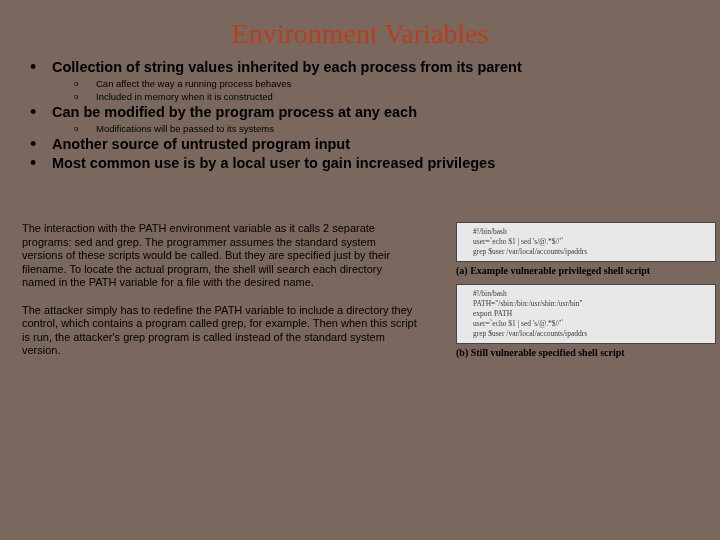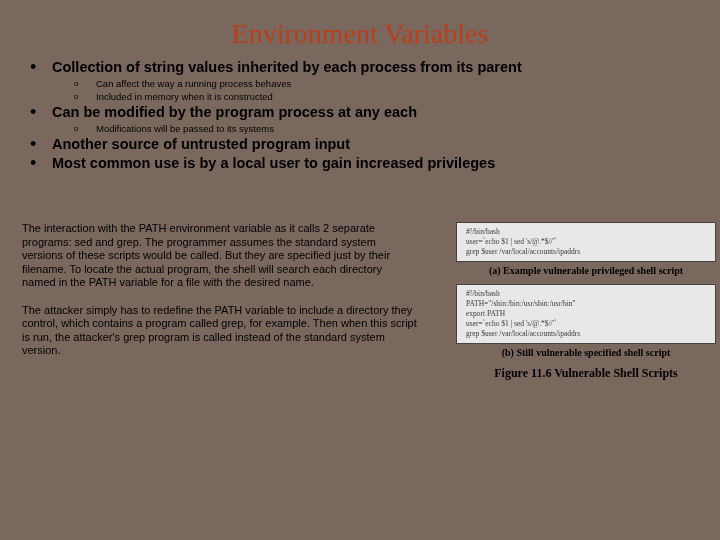--- a/index.html
+++ b/index.html
@@ -72,33 +72,33 @@
   .paras p { margin-bottom: 14px; }
   .figure {
     position: absolute;
     left: 434px;
     top: 0px;
     width: 260px;
   }
   .code-box {
     border: 1px solid #444;
     background: #e8e8e8;
-    padding: 4px 9px;
+    padding: 4px 16px;
     font-family: 'Comic Sans MS', cursive;
     font-size: 7.5px;
     line-height: 10px;
     color: #3a3a3a;
     white-space: pre;
     overflow: hidden;
   }
   .caption {
     font-family: 'Comic Sans MS', cursive;
     font-size: 10px;
     font-weight: bold;
-    text-align: center;
+    text-align: left;
     color: #000;
     margin: 3px 0 8px 0;
   }
   .fig-title {
     font-family: 'Comic Sans MS', cursive;
     font-size: 12px;
     font-weight: bold;
     text-align: center;
     color: #000;
     margin-top: 4px;
@@ -152,15 +152,14 @@
     <div class="code-box">#!/bin/bash
 user=`echo $1 | sed 's/@.*$//'`
 grep $user /var/local/accounts/ipaddrs</div>
     <div class="caption">(a) Example vulnerable privileged shell script</div>
     <div class="code-box">#!/bin/bash
 PATH="/sbin:/bin:/usr/sbin:/usr/bin"
 export PATH
 user=`echo $1 | sed 's/@.*$//'`
 grep $user /var/local/accounts/ipaddrs</div>
     <div class="caption">(b) Still vulnerable specified shell script</div>
-    <div class="fig-title">Figure 11.6  Vulnerable Shell Scripts</div>
   </div>
 </div>
 
 </body></html>

